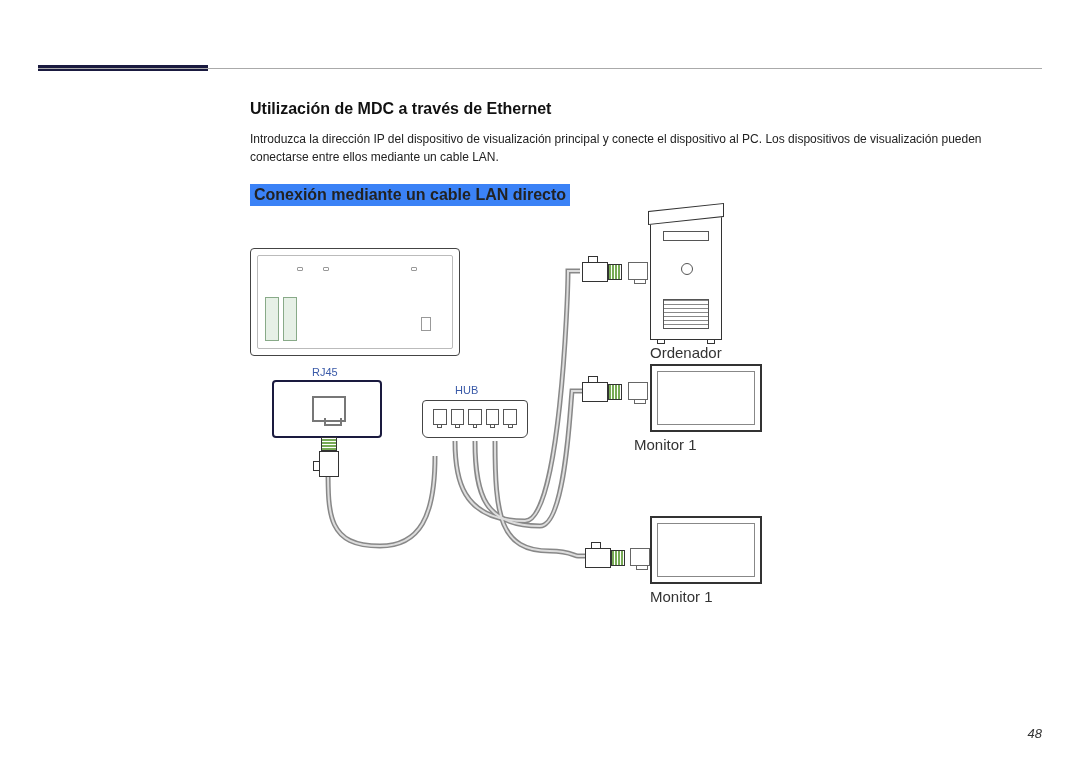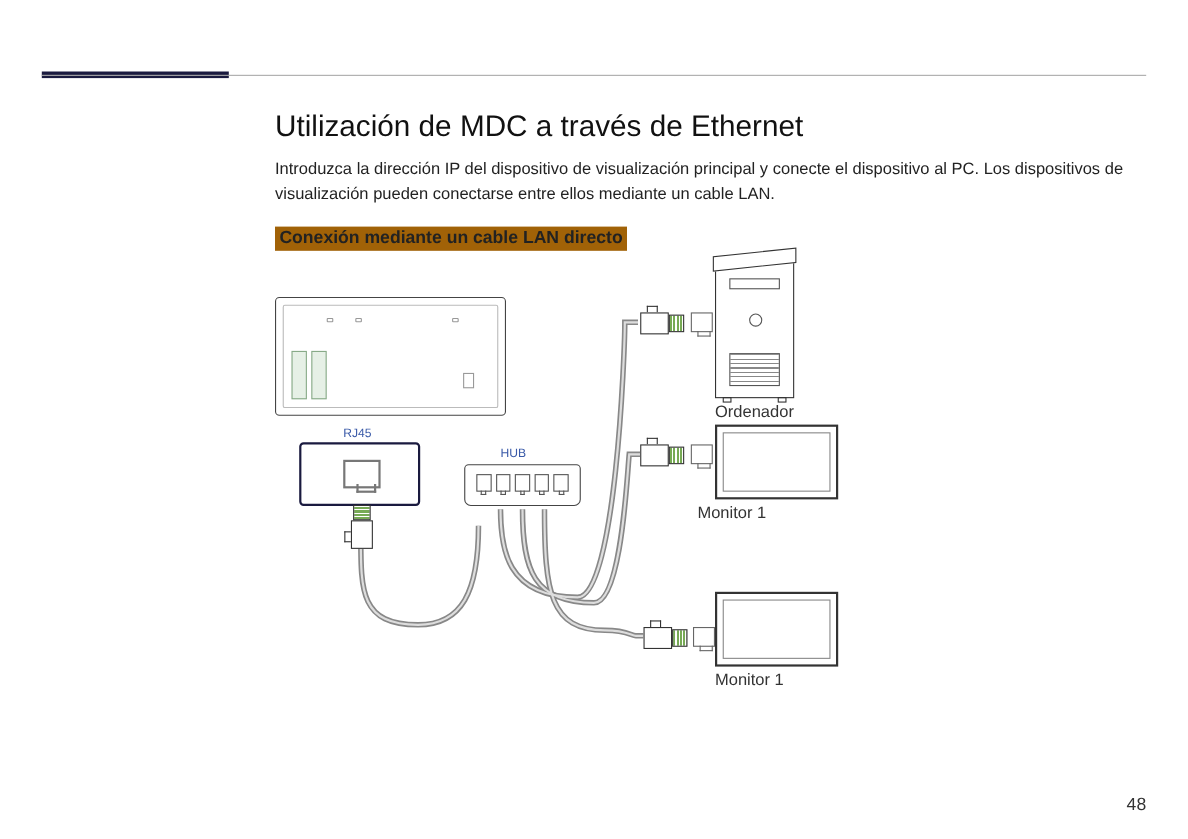--- a/index.html
+++ b/index.html
@@ -26,38 +26,38 @@
     right: 38px;
     border-top: 1px solid #aaa;
   }
   .content {
     position: absolute;
     top: 100px;
     left: 250px;
     right: 40px;
   }
   h2.title {
-    font-size: 27px;
-    font-weight: 400;
+    font-size: 16px;
+    font-weight: 700;
     margin-bottom: 12px;
     color: #111;
   }
   p.intro {
-    font-size: 15px;
+    font-size: 12px;
     line-height: 1.5;
     color: #222;
     margin-bottom: 18px;
     max-width: 780px;
   }
   h3.sub {
     font-size: 16px;
     font-weight: 600;
     color: #222;
     display: inline-block;
-    background: #a16207;
+    background: #3b82f6;
     padding: 2px 4px;
     margin-bottom: 10px;
   }
   .notes {
     margin-bottom: 14px;
   }
   .note-line {
     font-size: 11px;
     color: #888;
     line-height: 1.6;
@@ -202,21 +202,21 @@
     content:""; position:absolute; top:5px; left:5px; right:5px; bottom:5px; border:1px solid #888;
   }
 
   
   svg.cables{
     position:absolute; top:0; left:0; width:760px; height:420px;
     pointer-events:none;
   }
   .page-num{
     position:absolute; bottom:22px; right:38px;
-    font-size:16px; color:#333;
+    font-size:13px; color:#333;font-style:italic;
   }
 </style>
 </head>
 <body>
 
 <div class="accent-bar"></div>
 <div class="hr-top"></div>
 
 <div class="content">
   <h2 class="title">Utilización de MDC a través de Ethernet</h2>

